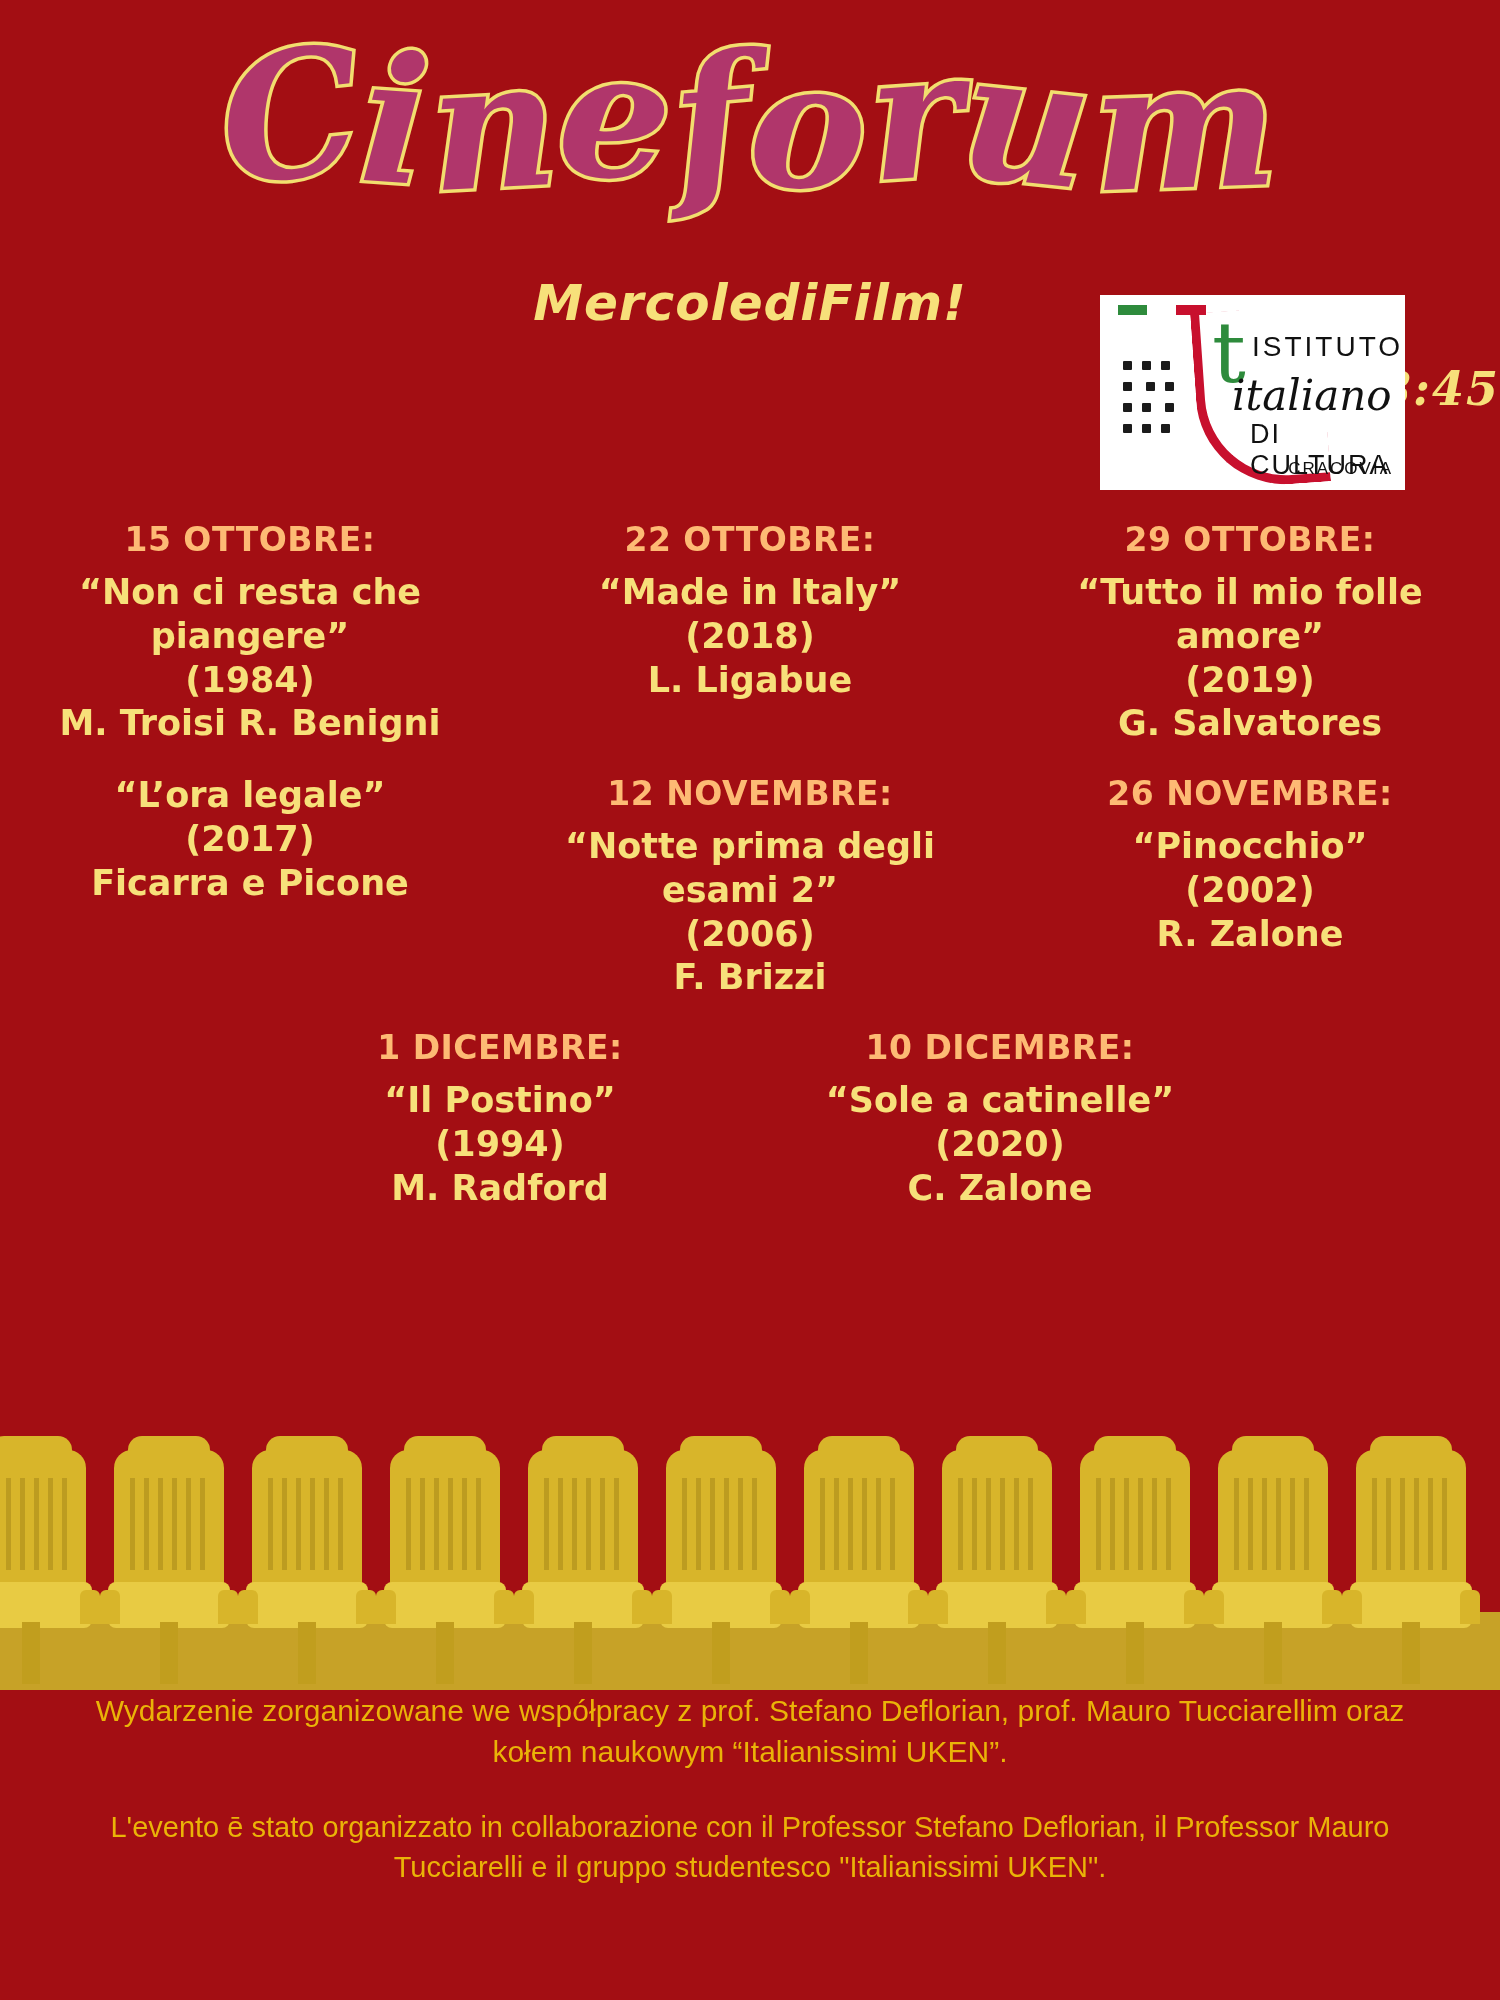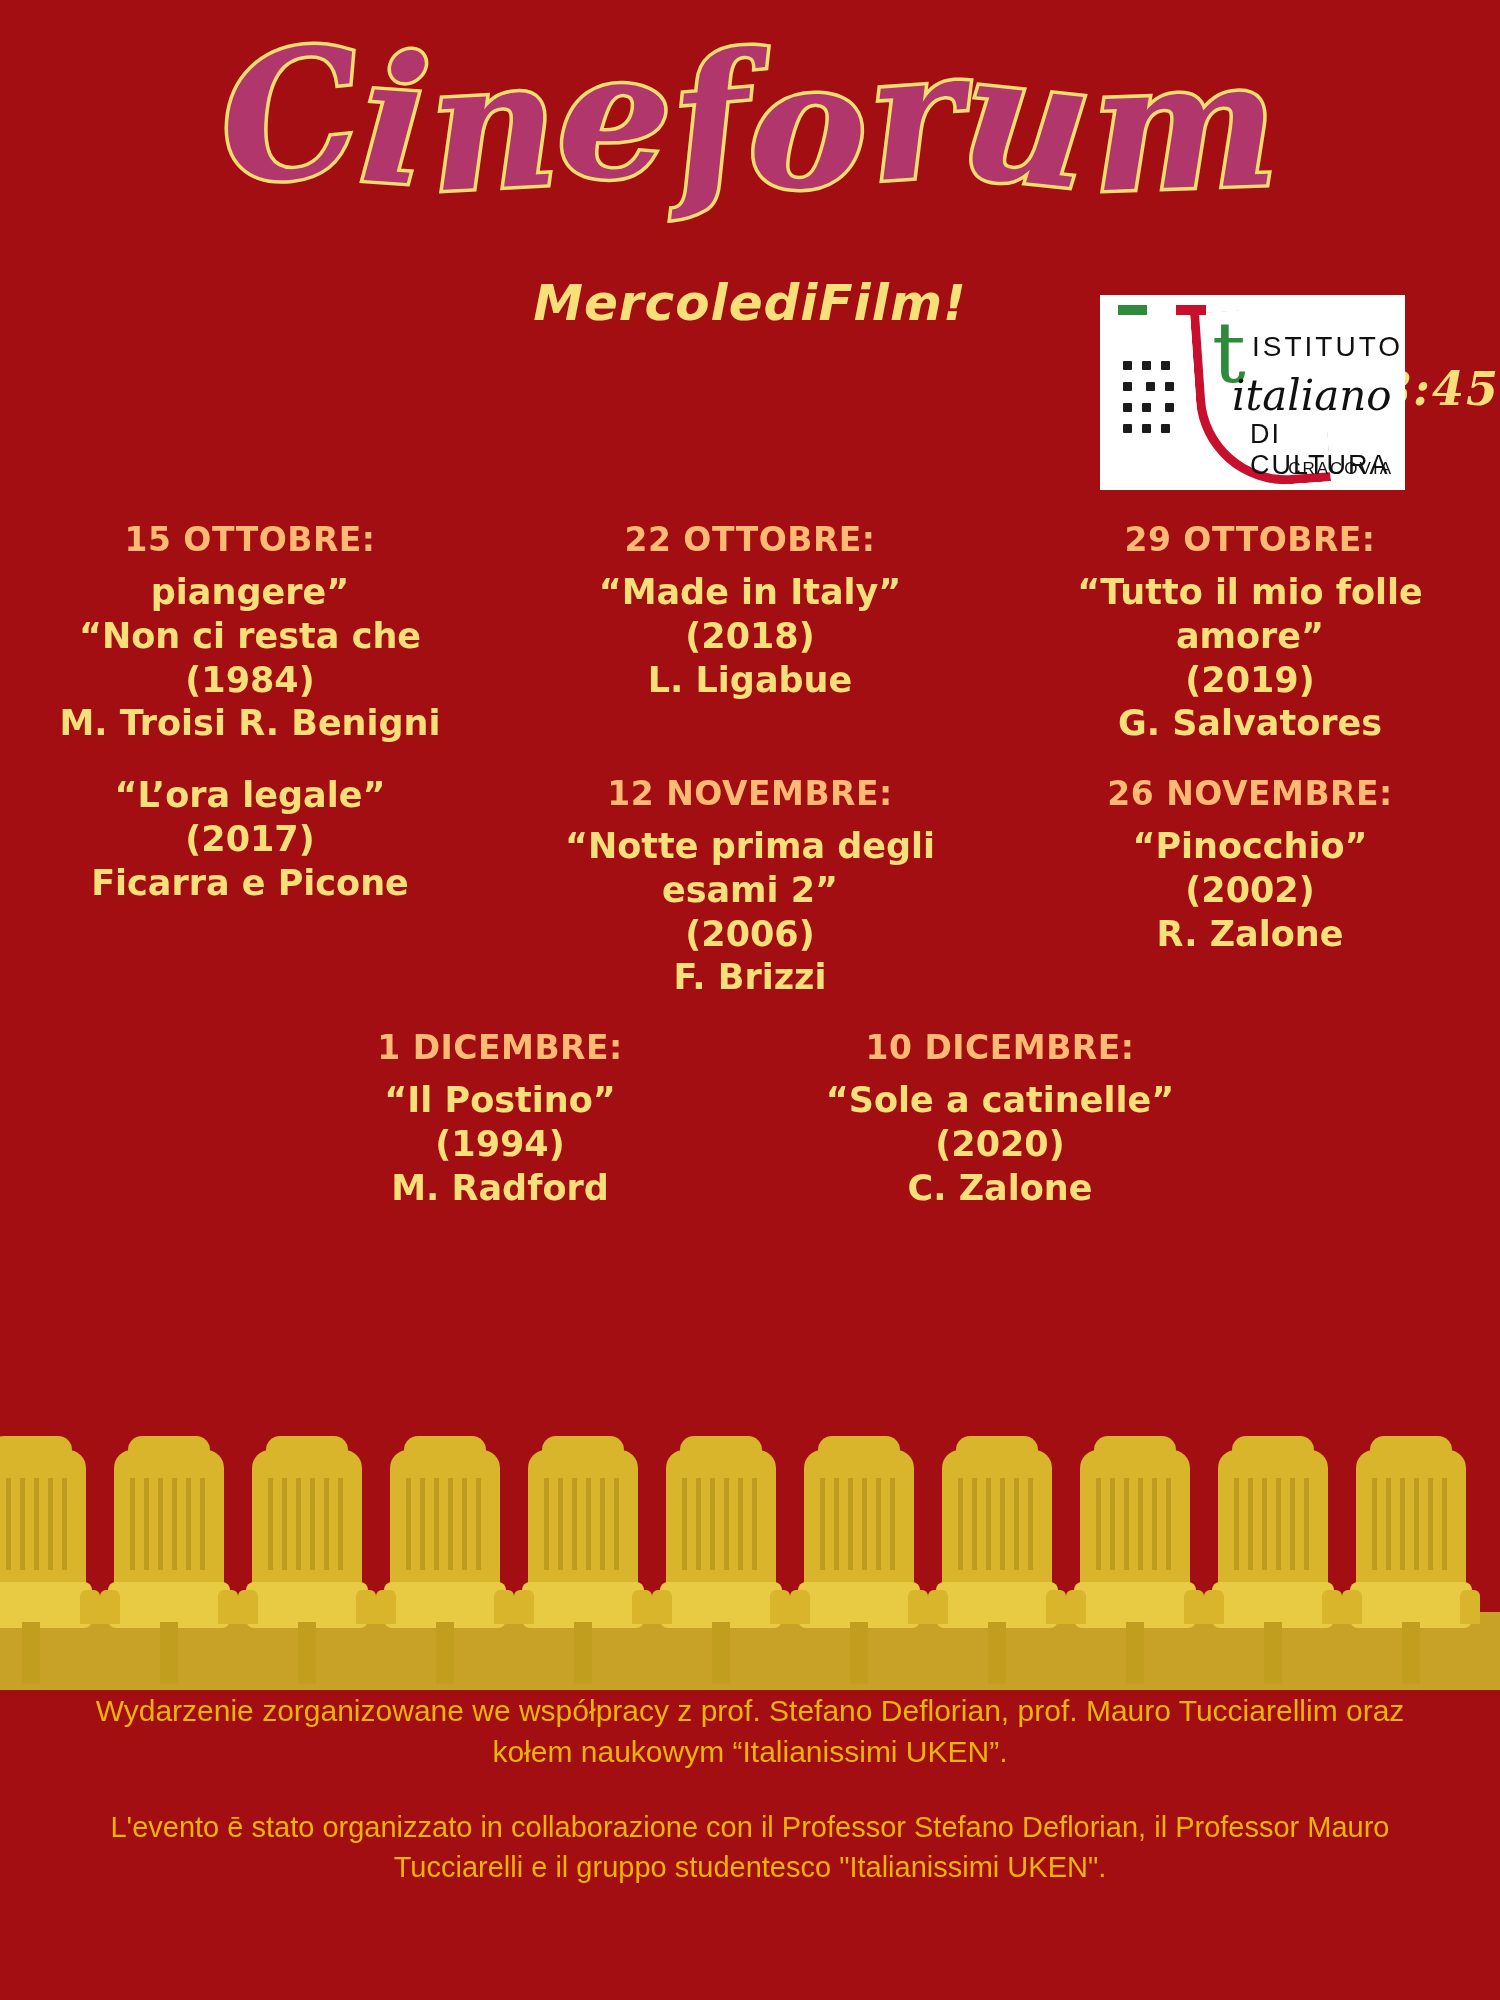--- a/index.html
+++ b/index.html
@@ -298,22 +298,22 @@
   <div class="l3">DI CULTURA</div>
   <div class="l4">CRACOVIA</div>
 </div>
 
 <div class="schedule">
 
   <div class="row">
     <div class="col block">
       <div class="date">15 OTTOBRE:</div>
       <div class="film">
+        <span class="line">“Non ci resta che</span>
         <span class="line">piangere”</span>
-        <span class="line">“Non ci resta che</span>
         <span class="line">(1984)</span>
         <span class="line">M. Troisi R. Benigni</span>
       </div>
     </div>
     <div class="col block">
       <div class="date">22 OTTOBRE:</div>
       <div class="film">
         <span class="line">“Made in Italy”</span>
         <span class="line">(2018)</span>
         <span class="line">L. Ligabue</span>

